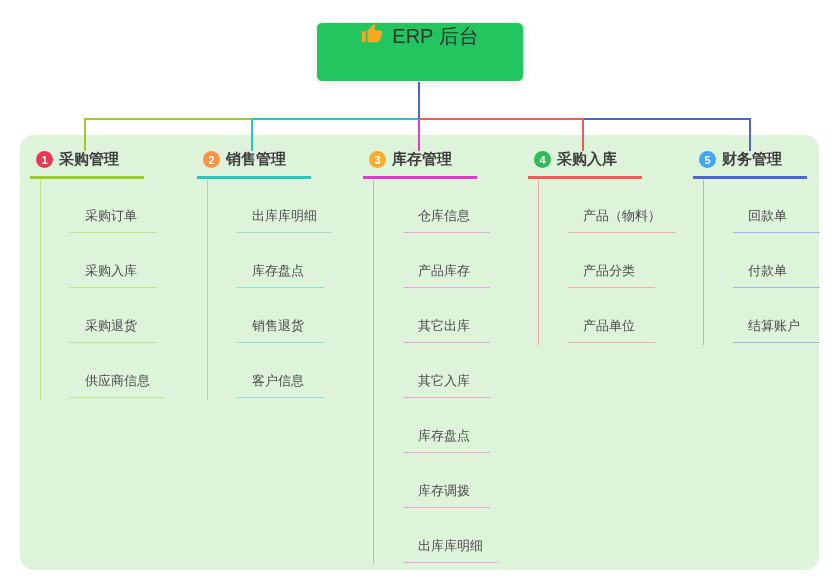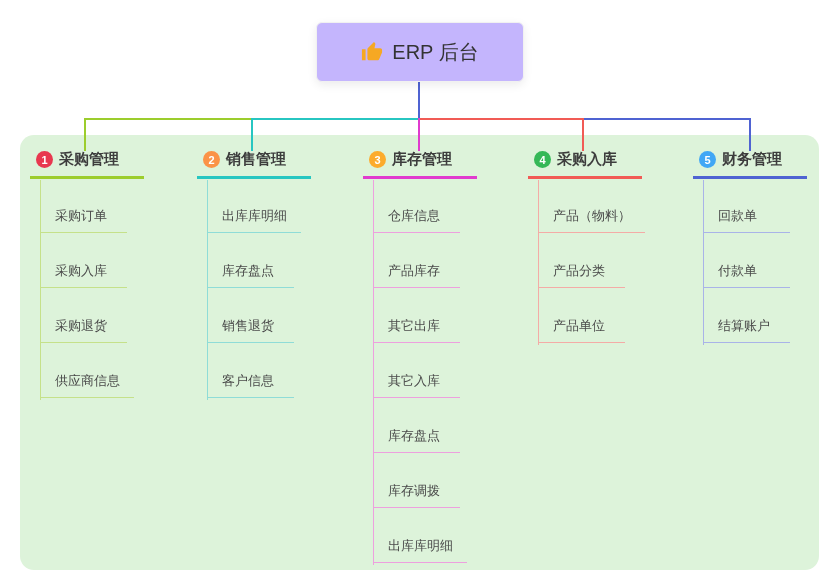--- a/index.html
+++ b/index.html
@@ -4,23 +4,23 @@
 <style>
   html,body { margin:0; padding:0; background:#fff; }
   body { font-family:"Liberation Sans","DejaVu Sans",sans-serif; }
   .canvas { position:relative; width:839px; height:588px; background:#ffffff; overflow:hidden; }
 
   .panel { position:absolute; left:20px; top:135px; width:799px; height:435px;
            background:#ddf3da; border-radius:14px; }
 
   
   .root-node { position:absolute; left:316px; top:22px; width:206px; height:58px;
-               background:#c4b5fd; border:1px solid #f1f1f1; border-radius:6px;
+               background:#22c55e; border:1px solid #f1f1f1; border-radius:6px;
                box-shadow:0 3px 10px rgba(0,0,0,0.08);
-               display:flex; align-items:center; justify-content:center; gap:9px;
+               display:flex; justify-content:center; gap:9px;
                font-size:20px; font-weight:500; color:#333; }
   .thumb { width:22px; height:22px; display:inline-flex; }
 
   
   .connector { position:absolute; }
   .trunk { left:418px; top:80px; width:2px; height:40px; background:#4f63d2; }
   .h-seg { top:118px; height:2px; }
   .v-drop { top:118px; width:2px; height:33px; }
   .seg1 { left:84px;  width:168px; background:#9ccd2d; }
   .seg2 { left:251px; width:168px; background:#27c6c1; }
@@ -53,21 +53,21 @@
   .b5 .badge { background:#41a7f5; }
 
   .spine { position:absolute; left:10px; top:32px; width:1px; background:var(--cl); }
   .b1 .spine, .b2 .spine { height:220px; }
   .b3 .spine { height:385px; }
   .b4 .spine, .b5 .spine { height:165px; }
 
   .children { position:absolute; left:10px; top:30px; list-style:none; margin:0; padding:0; }
   .children li { margin-top:28px; height:20px; line-height:20px; font-size:13px; color:#4a4a4a;
                  padding:0 14px 6px 15px; border-bottom:1px solid var(--cl);
-                 width:max-content; min-width:58px; }
+                 width:max-content; min-width:58px;margin-left:30px; }
 </style>
 </head>
 <body>
 
 <div class="canvas">
 
   <div class="panel"></div>
 
   <div class="connector trunk"></div>
   <div class="connector h-seg seg1"></div>

